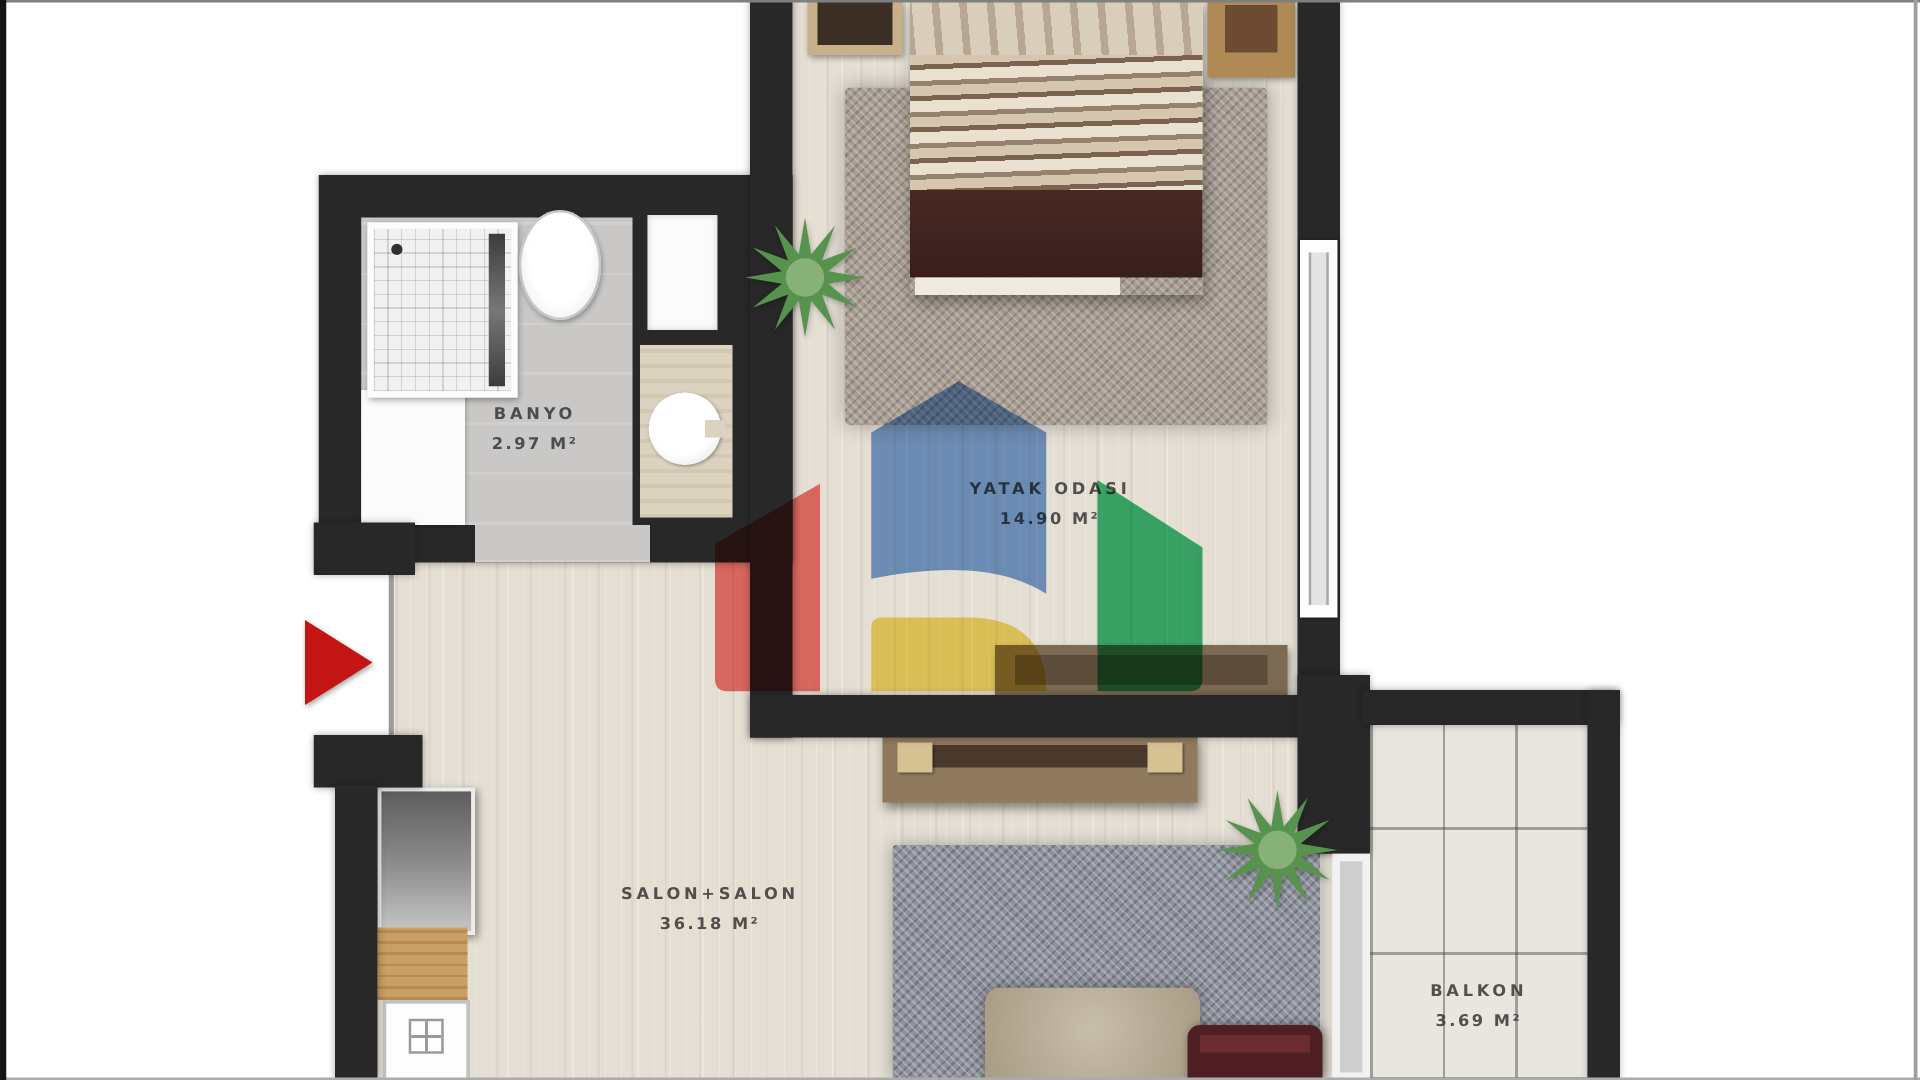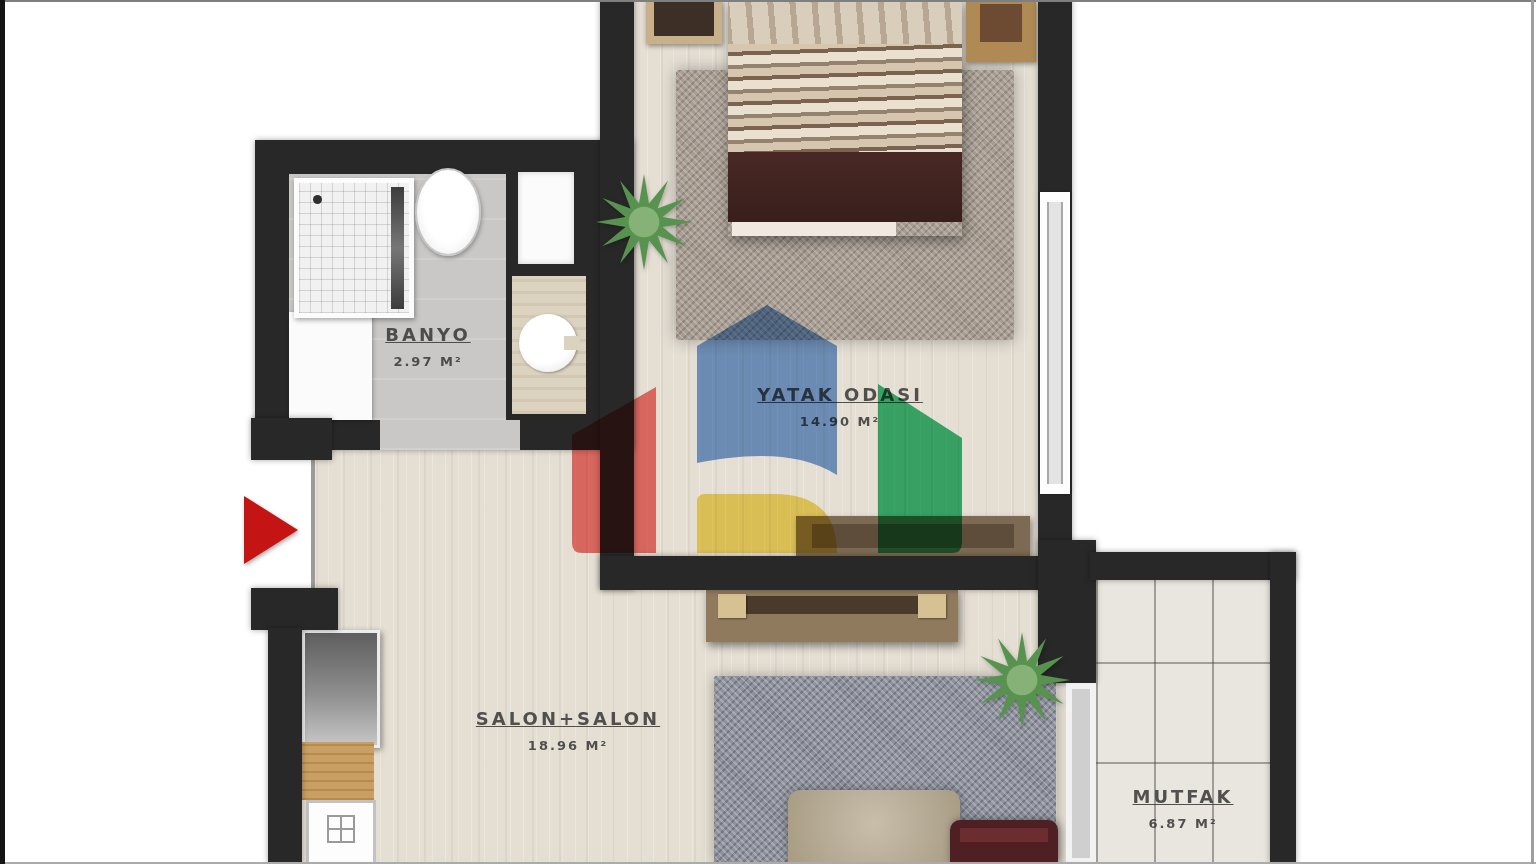--- a/index.html
+++ b/index.html
@@ -21,21 +21,21 @@
   .rug1{background-color:#a79d92;border-radius:4px;
         background-image:repeating-linear-gradient(45deg,rgba(255,255,255,.20) 0 2px,rgba(0,0,0,0) 2px 5px),
                          repeating-linear-gradient(-45deg,rgba(60,50,40,.22) 0 2px,rgba(0,0,0,0) 2px 6px);
         box-shadow:0 0 16px rgba(0,0,0,.30);}
   .rug2{background-color:#8e929c;border-radius:3px;
         background-image:repeating-linear-gradient(45deg,rgba(255,255,255,.22) 0 2px,rgba(0,0,0,0) 2px 5px),
                          repeating-linear-gradient(-45deg,rgba(40,40,55,.25) 0 2px,rgba(0,0,0,0) 2px 6px);
         box-shadow:0 0 14px rgba(0,0,0,.28);}
   
   .room-label{width:280px;text-align:center;color:#3c3c3c;opacity:.88;}
-  .room-label .nm{font-size:18px;font-weight:700;letter-spacing:3px;text-decoration:underline;}
+  .room-label .nm{font-size:13px;font-weight:700;letter-spacing:3px;}
   .room-label .ar{font-size:13px;font-weight:700;letter-spacing:2px;margin-top:9px;}
   
   .shower{background:#f1f1f1;border:5px solid #fcfcfc;box-shadow:1px 2px 5px rgba(0,0,0,.35);
         background-image:repeating-linear-gradient(90deg,rgba(0,0,0,.13) 0 1px,rgba(0,0,0,0) 1px 11px),
                          repeating-linear-gradient(0deg,rgba(0,0,0,.13) 0 1px,rgba(0,0,0,0) 1px 11px);}
   .glassbar{position:absolute;right:5px;top:4px;bottom:4px;width:13px;
         background:linear-gradient(180deg,#3c3c3c,#777 50%,#3c3c3c);}
   .showerhead{position:absolute;left:14px;top:12px;width:9px;height:9px;border-radius:50%;background:#2f2f2f;}
   .toilet{background:radial-gradient(ellipse at 50% 40%,#ffffff 55%,#e4e4e4);border-radius:50%;
         border:2px solid rgba(110,110,110,.35);box-shadow:1px 2px 4px rgba(0,0,0,.3);}
@@ -178,25 +178,25 @@
   <div class="abs room-label z5" style="left:288px;top:324px;">
     <div class="nm">BANYO</div>
     <div class="ar">2.97 M²</div>
   </div>
   <div class="abs room-label z5" style="left:700px;top:384px;">
     <div class="nm">YATAK ODASI</div>
     <div class="ar">14.90 M²</div>
   </div>
   <div class="abs room-label z5" style="left:428px;top:708px;">
     <div class="nm">SALON+SALON</div>
-    <div class="ar">18.96 M²</div>
+    <div class="ar">36.18 M²</div>
   </div>
   <div class="abs room-label z5" style="left:1043px;top:786px;">
-    <div class="nm">MUTFAK</div>
-    <div class="ar">6.87 M²</div>
+    <div class="nm">BALKON</div>
+    <div class="ar">3.69 M²</div>
   </div>
 
   <svg class="abs logo z6" style="left:568px;top:302px;" width="398" height="256" viewBox="0 0 398 256">
     <path d="M88,85 L88,251 L14,251 Q4,251 4,241 L4,133 Z" fill="#ef6a66"></path>
     <path d="M129,44 L199,3 L269,44 L269,173 C230,148 175,152 129,161 Z" fill="#6f99d4"></path>
     <path d="M129,251 L129,200 Q129,192 137,192 L206,192 Q269,192 269,251 Z" fill="#f2d75c"></path>
     <path d="M310,82 L394,136 L394,241 Q394,251 384,251 L310,251 Z" fill="#2eb36c"></path>
   </svg>
 
   <div class="abs arrow z6" style="left:244px;top:496px;"></div>

